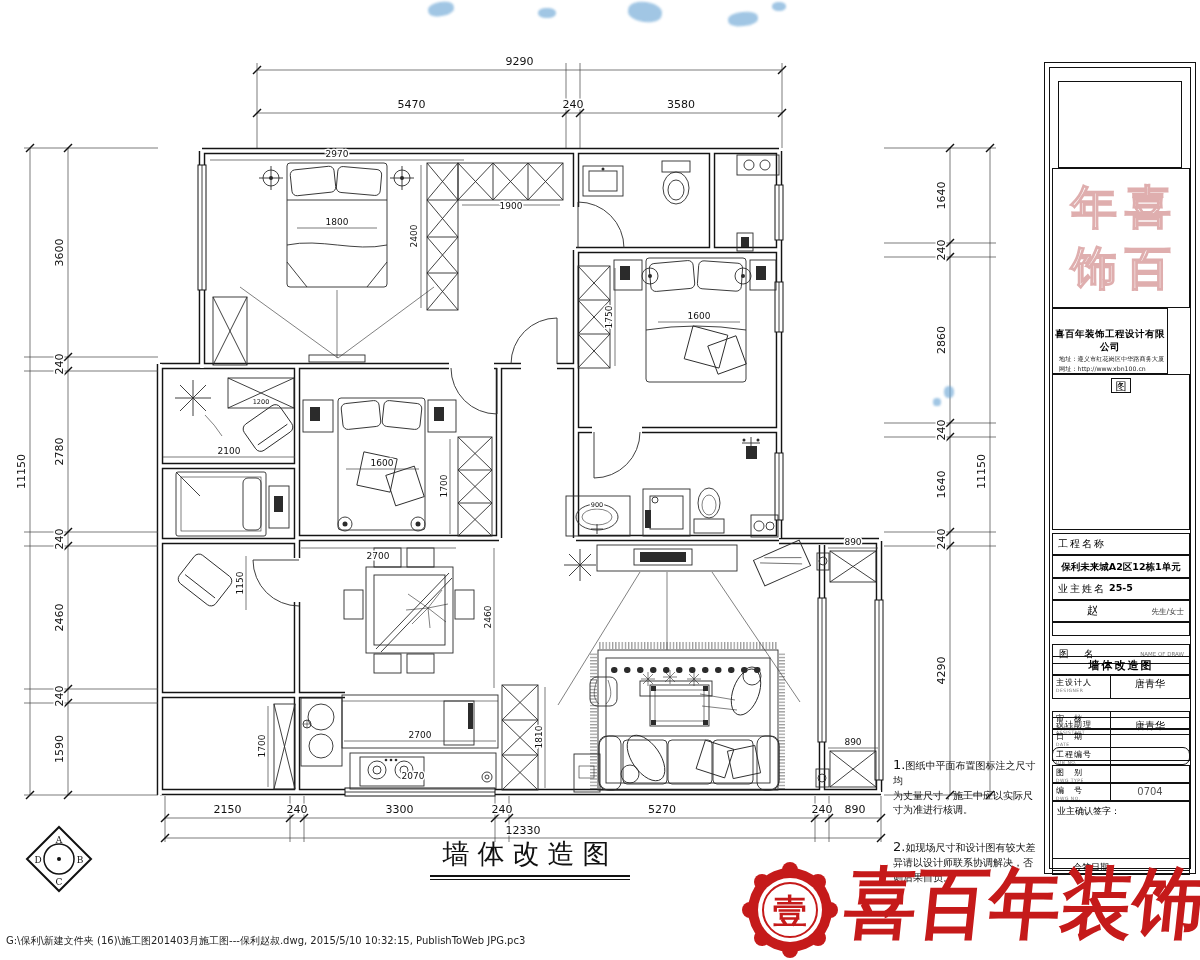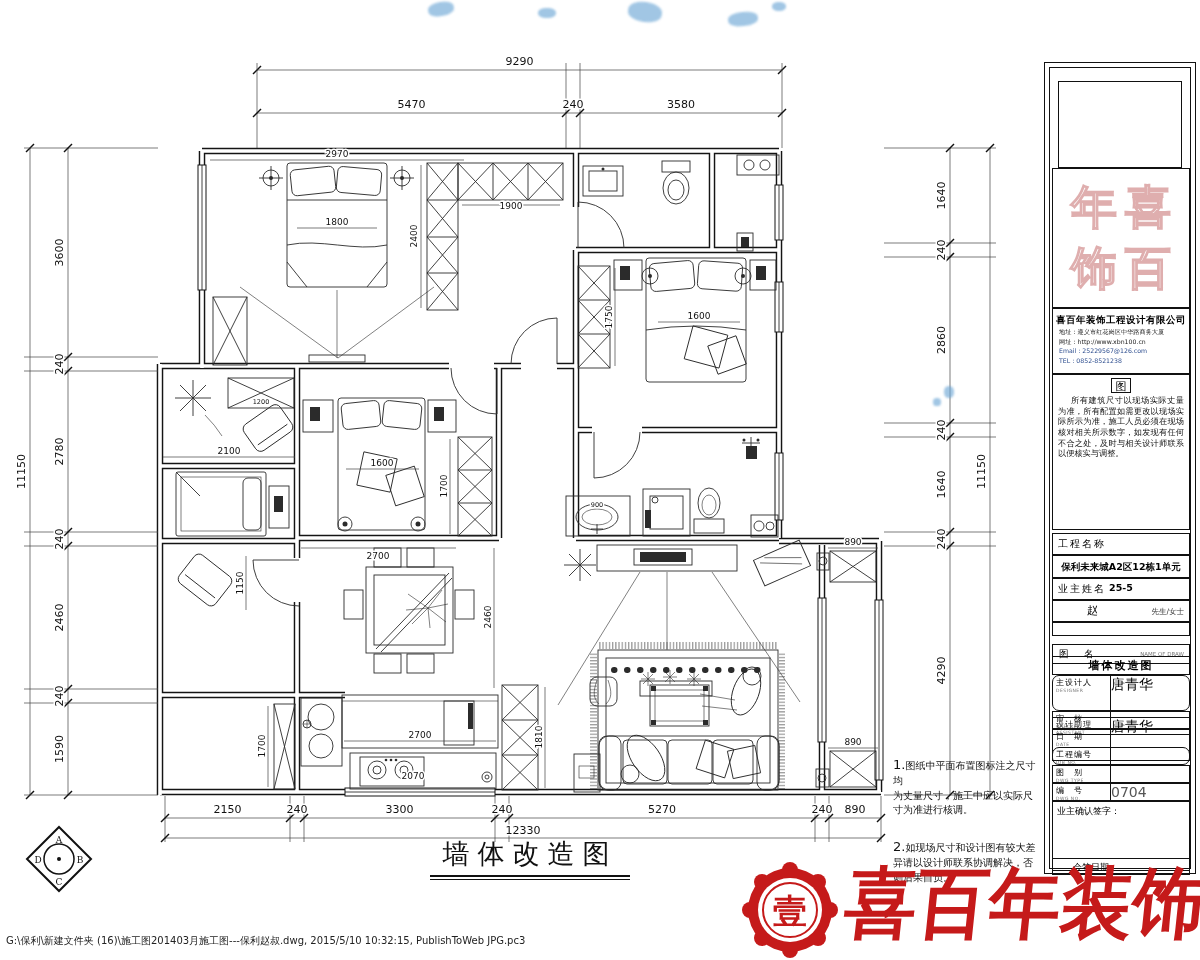--- a/index.html
+++ b/index.html
@@ -40,36 +40,36 @@
 
   
   #tb { left:1044px; top:62px; width:152px; height:812px; border:1px solid #111; }
   #tb-inner { position:absolute; left:4px; top:4px; right:4px; bottom:4px; border:1px solid #111; }
   .tbx { position:absolute; border:1px solid #111; background:#fff; }
   #tb-empty { left:8px; top:13px; width:124px; height:87px; }
   #tb-seal { left:2px; top:100px; width:138px; height:140px;
      display:grid; grid-template-columns:1fr 1fr; align-items:center; justify-items:center; padding:8px 14px; }
   .sealch { font-family:"DejaVu Serif",serif; font-size:46px; font-weight:bold;
      color:transparent; -webkit-text-stroke:1.3px #dfaeae; line-height:1.1; }
-  #tb-co { left:2px; top:240px; width:138px; height:66px; padding-top:5px; }
+  #tb-co { left:2px; top:240px; width:116px; height:66px; padding-top:19px; }
   #tb-co .coname { font-size:9.5px; font-weight:bold; text-align:center; letter-spacing:0.5px; }
   #tb-co .coline { font-size:6.2px; line-height:1.55; padding-left:6px; color:#222; }
   #tb-co .blue { color:#2a4b8d; }
   #tb-notice { left:2px; top:306px; width:138px; height:156px; }
   #tb-notice .nt { width:20px; height:15px; border:1px solid #111; margin:3px auto 2px;
       font-size:11px; text-align:center; line-height:15px; }
   #tb-notice p { font-size:8.2px; line-height:1.3; padding:0 5px; text-align:justify; color:#111;
       text-indent:1.6em; }
   .tbrow { position:absolute; left:2px; width:138px; border:1px solid #111; font-size:10px; }
   .lab-cell { position:absolute; left:0; top:0; bottom:0; width:58px; border-right:1px solid #111;
       padding:1px 0 0 3px; }
   .lab-cell .main { font-size:8px; letter-spacing:1px; }
   .lab-cell .sub { font-size:4.5px; color:#777; letter-spacing:0.5px; }
-  .val-cell { position:absolute; left:58px; right:0; top:0; bottom:0; 
-      font-size:14px; }
+  .val-cell { position:absolute; left:58px; right:0; top:0; bottom:0; text-align:center;
+      font-size:10px; }
 
   
   #brand { left:845px; top:856px; font-size:72px; font-weight:bold; color:#c51a1a;
      font-family:"DejaVu Serif",serif; transform:skewX(-6deg) scaleY(1.08);
      letter-spacing:0px; z-index:6; white-space:nowrap; }
   #stamp-seal { left:742px; top:862px; z-index:6; }
   #corner-emblem { left:24px; top:824px; }
 
   .smudge { position:absolute; background:#6fa8d6; opacity:0.65; border-radius:45%;
      filter:blur(1px); }
@@ -633,37 +633,36 @@
   </div>
   <div class="tbx" id="tb-co">
     <div class="coname">喜百年装饰工程设计有限公司</div>
     <div class="coline">地址：遵义市红花岗区中华路商务大厦</div>
     <div class="coline">网址：http://www.xbn100.cn</div>
     <div class="coline blue">Email：25229567@126.com</div>
     <div class="coline blue">TEL：0852-8521238</div>
   </div>
   <div class="tbx" id="tb-notice">
     <div class="nt">图</div>
-    <p>所有建筑尺寸以现场实际丈量为准，所有配置如需更改以现场实际所示为准，施工人员必须在现场核对相关所示数字，如发现有任何不合之处，及时与相关设计师联系以便核实与调整。</p>
   </div>
   <div class="tbrow" style="top:465px;height:22px;line-height:20px;padding-left:5px;letter-spacing:2px;">工程名称</div>
   <div class="tbrow" style="top:487px;height:23px;line-height:21px;text-align:center;font-size:9.5px;font-weight:bold;">保利未来城A2区12栋1单元25-5</div>
   <div class="tbrow" style="top:510px;height:22px;line-height:20px;padding-left:5px;letter-spacing:2px;">业主姓名</div>
   <div class="tbrow" style="top:532px;height:22px;">
     <span style="position:absolute;left:34px;top:2px;font-size:11px;">赵</span>
     <span style="position:absolute;right:5px;top:6px;font-size:7.5px;color:#333;">先生/女士</span>
   </div>
   <div class="tbrow" style="top:554px;height:14px;"></div>
   <div class="tbrow" style="top:568px;height:20px;margin-top:8px;">
     <span style="position:absolute;left:6px;top:3px;font-size:9.5px;letter-spacing:3px;">图　名</span>
     <span style="position:absolute;right:5px;top:6px;font-size:5.5px;color:#777;">NAME OF DRAW</span>
   </div>
   <div class="tbrow" style="top:588px;height:19px;line-height:18px;text-align:center;font-size:11px;font-weight:bold;letter-spacing:2px;">墙体改造图</div>
 
-  <div class="tbrow" style="top:607px;height:36px;border-radius:7px;">
+  <div class="tbrow" style="top:607px;height:24px;">
     <div class="lab-cell">
             <div class="main">主设计人</div>
             <div class="sub">DESIGNER</div>
           </div>
     <div class="val-cell" style="line-height:16px;">唐青华</div>
   </div>
   <div class="tbrow" style="top:625px;height:18px;margin-top:24px;">
     <div class="lab-cell">
             <div class="main">设计助理</div>
             <div class="sub">ASSISTANT</div>

